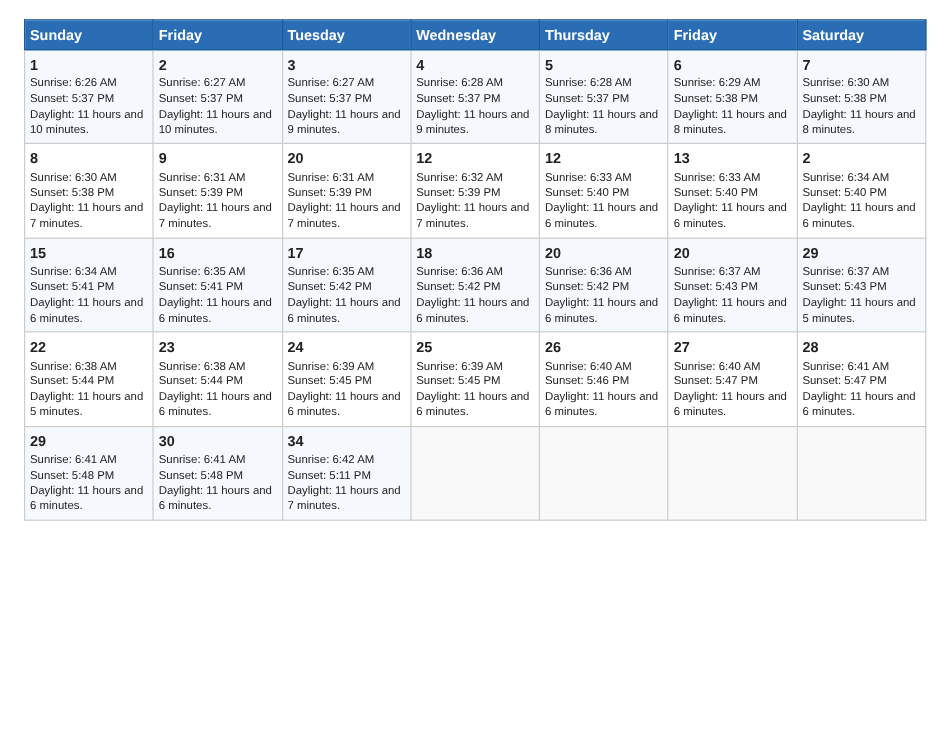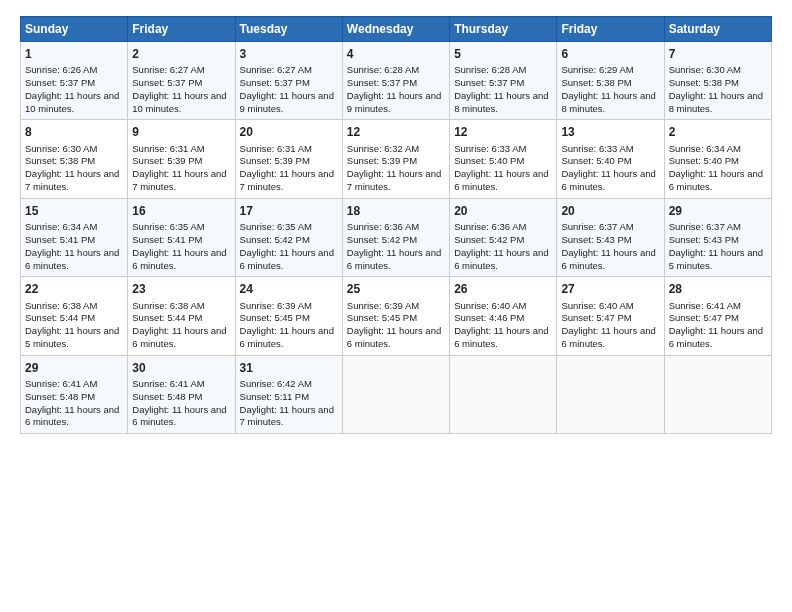--- a/index.html
+++ b/index.html
@@ -138,28 +138,28 @@
           <td><span class="day-num">18</span><span>Sunrise: 6:36 AM</span><br><span>Sunset: 5:42 PM</span><br><span>Daylight: 11 hours and 6 minutes.</span></td>
           <td><span class="day-num">20</span><span>Sunrise: 6:36 AM</span><br><span>Sunset: 5:42 PM</span><br><span>Daylight: 11 hours and 6 minutes.</span></td>
           <td><span class="day-num">20</span><span>Sunrise: 6:37 AM</span><br><span>Sunset: 5:43 PM</span><br><span>Daylight: 11 hours and 6 minutes.</span></td>
           <td><span class="day-num">29</span><span>Sunrise: 6:37 AM</span><br><span>Sunset: 5:43 PM</span><br><span>Daylight: 11 hours and 5 minutes.</span></td>
         </tr>
         <tr>
           <td><span class="day-num">22</span><span>Sunrise: 6:38 AM</span><br><span>Sunset: 5:44 PM</span><br><span>Daylight: 11 hours and 5 minutes.</span></td>
           <td><span class="day-num">23</span><span>Sunrise: 6:38 AM</span><br><span>Sunset: 5:44 PM</span><br><span>Daylight: 11 hours and 6 minutes.</span></td>
           <td><span class="day-num">24</span><span>Sunrise: 6:39 AM</span><br><span>Sunset: 5:45 PM</span><br><span>Daylight: 11 hours and 6 minutes.</span></td>
           <td><span class="day-num">25</span><span>Sunrise: 6:39 AM</span><br><span>Sunset: 5:45 PM</span><br><span>Daylight: 11 hours and 6 minutes.</span></td>
-          <td><span class="day-num">26</span><span>Sunrise: 6:40 AM</span><br><span>Sunset: 4:46 PM</span><br><span>Daylight: 11 hours and 6 minutes.</span></td>
+          <td><span class="day-num">26</span><span>Sunrise: 6:40 AM</span><br><span>Sunset: 5:46 PM</span><br><span>Daylight: 11 hours and 6 minutes.</span></td>
           <td><span class="day-num">27</span><span>Sunrise: 6:40 AM</span><br><span>Sunset: 5:47 PM</span><br><span>Daylight: 11 hours and 6 minutes.</span></td>
           <td><span class="day-num">28</span><span>Sunrise: 6:41 AM</span><br><span>Sunset: 5:47 PM</span><br><span>Daylight: 11 hours and 6 minutes.</span></td>
         </tr>
         <tr class="last-row">
           <td><span class="day-num">29</span><span>Sunrise: 6:41 AM</span><br><span>Sunset: 5:48 PM</span><br><span>Daylight: 11 hours and 6 minutes.</span></td>
           <td><span class="day-num">30</span><span>Sunrise: 6:41 AM</span><br><span>Sunset: 5:48 PM</span><br><span>Daylight: 11 hours and 6 minutes.</span></td>
-          <td><span class="day-num">31</span><span>Sunrise: 6:42 AM</span><br><span>Sunset: 5:11 PM</span><br><span>Daylight: 11 hours and 7 minutes.</span></td>
+          <td><span class="day-num">34</span><span>Sunrise: 6:42 AM</span><br><span>Sunset: 5:11 PM</span><br><span>Daylight: 11 hours and 7 minutes.</span></td>
           <td class="empty-cell"></td>
           <td class="empty-cell"></td>
           <td class="empty-cell"></td>
           <td class="empty-cell"></td>
         </tr>
       </tbody>
   </table>
 </div>
 
 </body></html>

